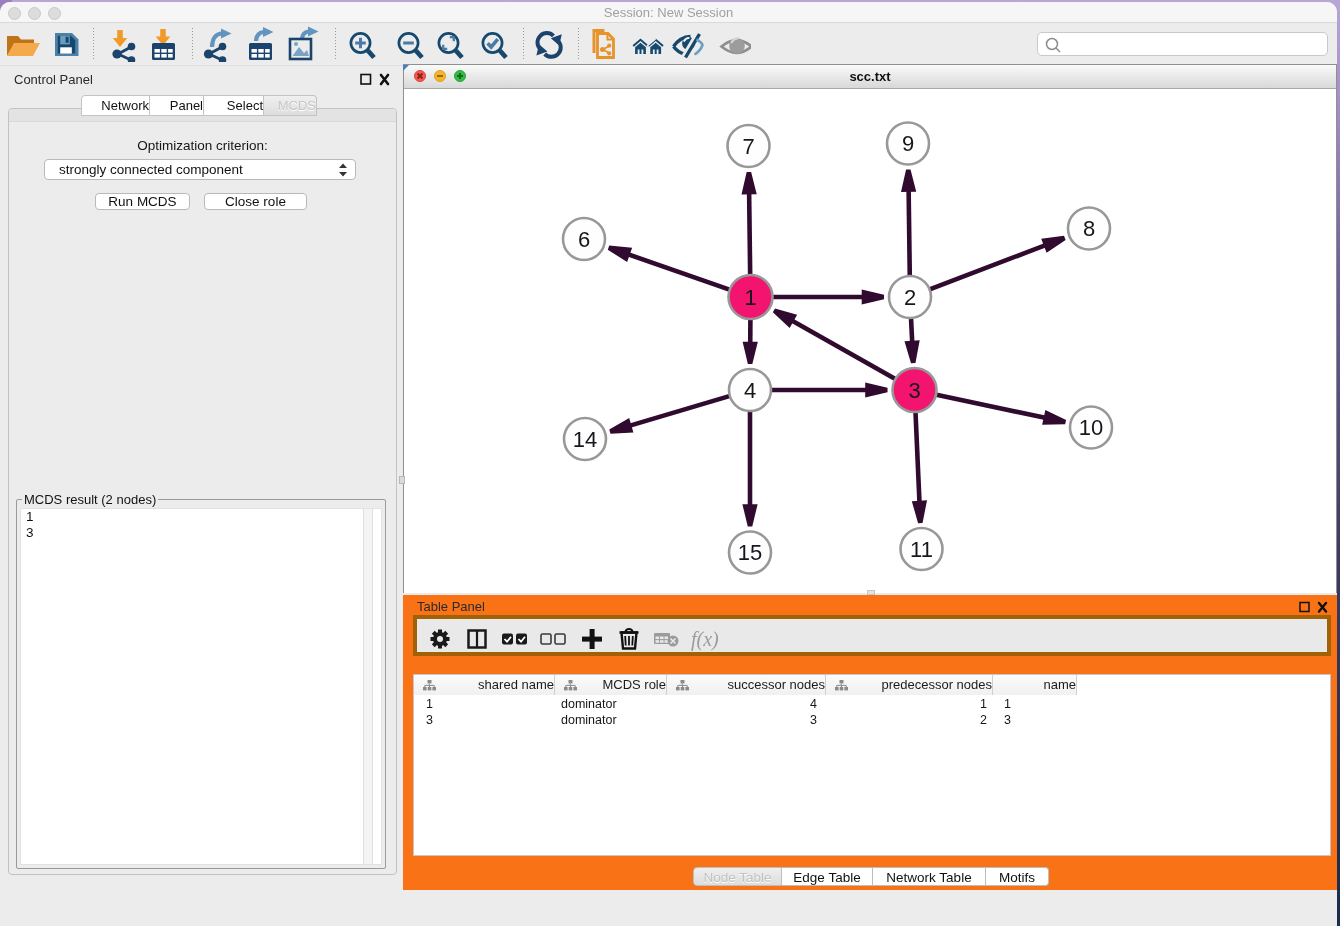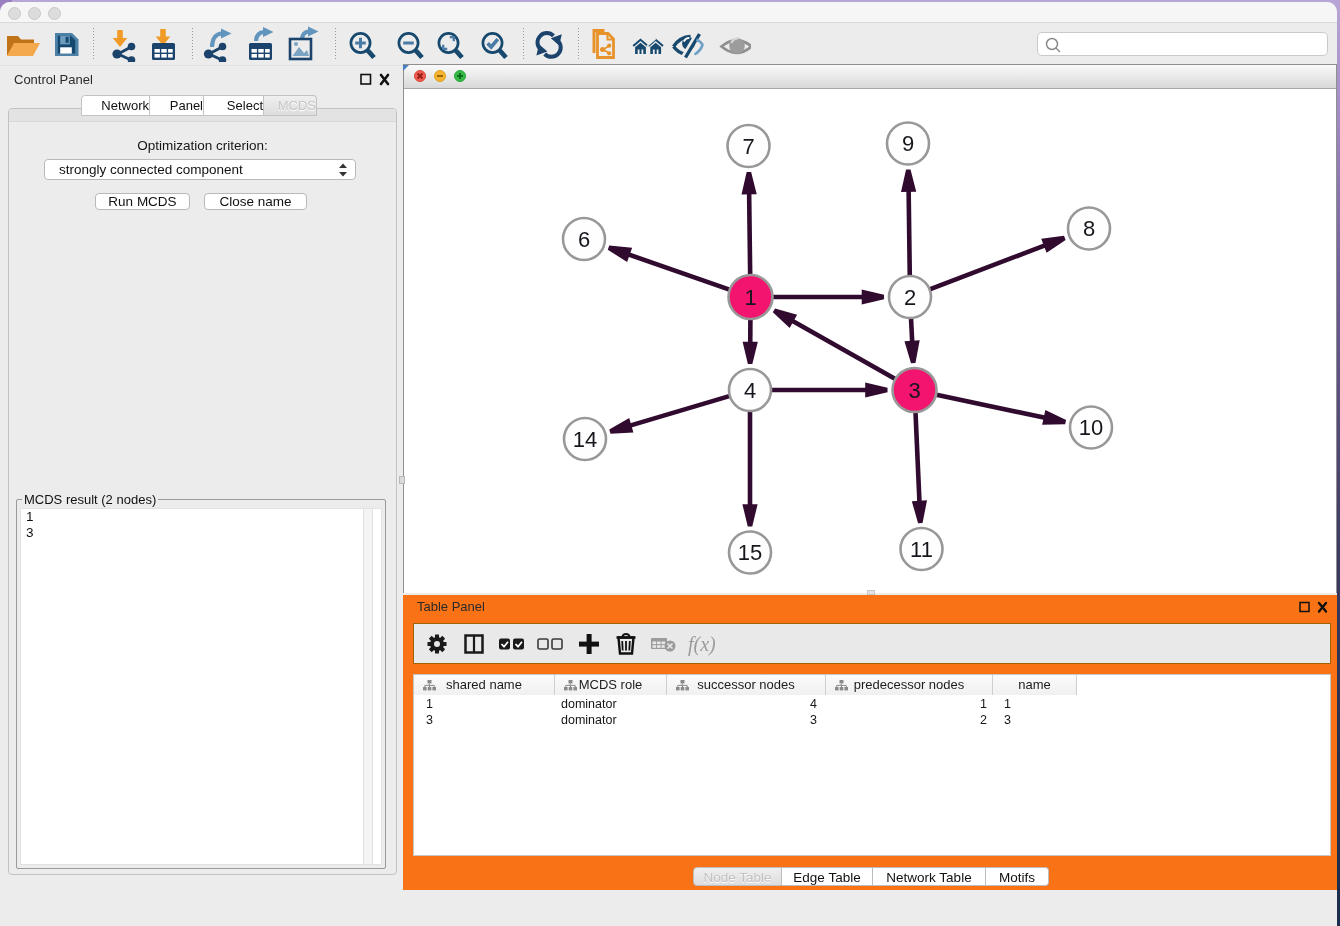--- a/index.html
+++ b/index.html
@@ -30,38 +30,39 @@
 #fslegend{position:absolute;left:5px;top:-8px;background:#ececec;font-size:13px;color:#111;padding:0 2px}
 #fsinner{position:absolute;left:3px;top:8px;right:3px;bottom:3px;background:#fff;border:1px solid #e2e2e2}
 #fsscroll{position:absolute;right:8px;top:0;width:10px;bottom:0;background:#f4f4f4;border-left:1px solid #e0e0e0;border-right:1px solid #e0e0e0}
 
 #net{position:absolute;left:403px;top:62px;width:934px;height:529px;border:1px solid #8f8f8f;border-bottom:none;background:#fff}
 #nettitle{position:absolute;left:0;top:0;right:0;height:24px;background:linear-gradient(#fafafa,#d8d8d8);border-bottom:1px solid #a8a8a8}
 #netname{position:absolute;left:0;right:0;top:4px;text-align:center;font-size:13px;font-weight:bold;color:#111}
 
 #tpanel{position:absolute;left:403px;top:593px;width:934px;bottom:36px;background:#f97316}
 #tphead{position:absolute;left:14px;top:4px;font-size:13px;color:#2a2a2a}
-#ttoolbar{position:absolute;left:10px;top:28px;right:6px;height:41px;background:#e9e9e9;border:1px solid #a16207}
+#ttoolbar{position:absolute;left:10px;top:20px;right:6px;height:41px;background:#e9e9e9;border:4px solid #a16207}
 #tbl{position:absolute;left:10px;top:79px;width:918px;height:182px;background:#fff;border:1px solid #c6c6c6}
-.th{position:absolute;top:0;height:20px;border-right:1px solid #cfcfcf;background:linear-gradient(#fbfbfb,#f0f0f0);font-size:13px;color:#1c1c1c;text-align:center;line-height:20px}
+.th{position:absolute;top:0;height:20px;border-right:1px solid #cfcfcf;background:linear-gradient(#fbfbfb,#f0f0f0);font-size:13px;color:#1c1c1c;text-align:right;line-height:20px}
 .th svg{position:absolute;left:9px;top:5px}
 .td{position:absolute;font-size:12.5px;color:#161616;height:16px;line-height:16px}
 .btab{position:absolute;top:272px;height:19px;background:#fff;border:1px solid #bdbdbd;border-left:none;font-size:13.5px;color:#111;text-align:center;line-height:19px}
 
 #status{position:absolute;left:0;right:0;bottom:0;height:35px;background:#ececec;border-top:1px solid #c6c6c6}
 #listbtn{position:absolute;left:10px;top:8px;width:28px;height:20px;background:#fff;border:1px solid #b0b0b0;border-radius:2px}
 #membtn{position:absolute;right:8px;top:6px;width:75px;height:23px;background:#fcfcfc;border:1px solid #b0b0b0;font-size:12px;color:#111}
 </style></head>
 <body>
 <div class="abs" style="left:0;top:0;width:12px;height:14px;background:#9a80c0"></div>
 <div id="win">
   <div id="titlebar">
     <div class="tl" style="left:8px"></div>
     <div class="tl" style="left:28px"></div>
     <div class="tl" style="left:48px"></div>
+    <div id="wtitle">Session: New Session</div>
   </div>
   <div id="toolbar">
     <div class="tsep" style="left:93px"></div>
     <div class="tsep" style="left:192px"></div>
     <div class="tsep" style="left:335px"></div>
     <div class="tsep" style="left:523px"></div>
     <div class="tsep" style="left:578px"></div>
     <div id="search">
         <svg width="20" height="20" style="position:absolute;left:5px;top:2px">
           <circle cx="9" cy="9" r="5.5" fill="none" stroke="#8a8a8a" stroke-width="1.5"></circle>
@@ -208,40 +209,41 @@
     <div class="tab tabsel" style="left:264px;width:53px;border-radius:0 4px 0 0">MCDS</div>
     <div id="cpbox">
       <div id="cpstrip"></div>
       <div id="dropdown">strongly connected component
         <svg width="12" height="16" style="position:absolute;right:6px;top:2px">
             <path d="M2 6 L6 1.5 L10 6 Z M2 10 L6 14.5 L10 10 Z" fill="#333"></path>
           </svg>
       </div>
       <div id="optlab">Optimization criterion:</div>
       <div class="btn" style="left:86px;width:95px">Run MCDS</div>
-      <div class="btn" style="left:195px;width:103px">Close name</div>
+      <div class="btn" style="left:195px;width:103px">Close role</div>
       <div id="fieldset">
         <div id="fslegend">MCDS result (2 nodes)</div>
         <div id="fsinner">
             <div style="font-size:13.5px;color:#111;padding:0 0 0 5px;line-height:15.5px">1<br>3</div>
           <div id="fsscroll"></div>
         </div>
       </div>
     </div>
   </div>
   <div id="net">
     <div id="nettitle">
       <div class="tl" style="left:10px;top:5px;width:12px;height:12px;background:#f05c50;border:1px solid #d84438"></div>
       <div class="tl" style="left:30px;top:5px;width:12px;height:12px;background:#f6b42e;border:1px solid #dfa01e"></div>
       <div class="tl" style="left:50px;top:5px;width:12px;height:12px;background:#35ba46;border:1px solid #24a636"></div>
       <svg class="abs" style="left:10px;top:5px" width="55" height="14">
         <path d="M3.5 3.5 L8.5 8.5 M8.5 3.5 L3.5 8.5" stroke="#8e1f14" stroke-width="1.8"></path>
         <line x1="23" y1="6" x2="29" y2="6" stroke="#9a6a00" stroke-width="2"></line>
         <path d="M46 3 L46 9 M43 6 L49 6" stroke="#0d6f1c" stroke-width="2"></path>
       </svg>
+      <div id="netname">scc.txt</div>
     </div>
     <svg class="abs" style="left:0;top:24px" width="932" height="497" font-family="Liberation Sans,sans-serif">
 <g stroke="#310b2f" stroke-width="4.6" fill="#310b2f">
 <line x1="346.2" y1="188.0" x2="345.0" y2="94.2"></line>
 <polygon points="344.9,83.5 349.8,102.9 340.4,103.1"></polygon>
 <line x1="327.6" y1="201.4" x2="215.2" y2="162.2"></line>
 <polygon points="205.0,158.7 225.0,160.7 221.9,169.6"></polygon>
 <line x1="366.5" y1="208.0" x2="468.8" y2="208.0"></line>
 <polygon points="479.5,208.0 460.0,212.7 460.0,203.3"></polygon>
 <line x1="346.4" y1="228.0" x2="346.2" y2="263.8"></line>

